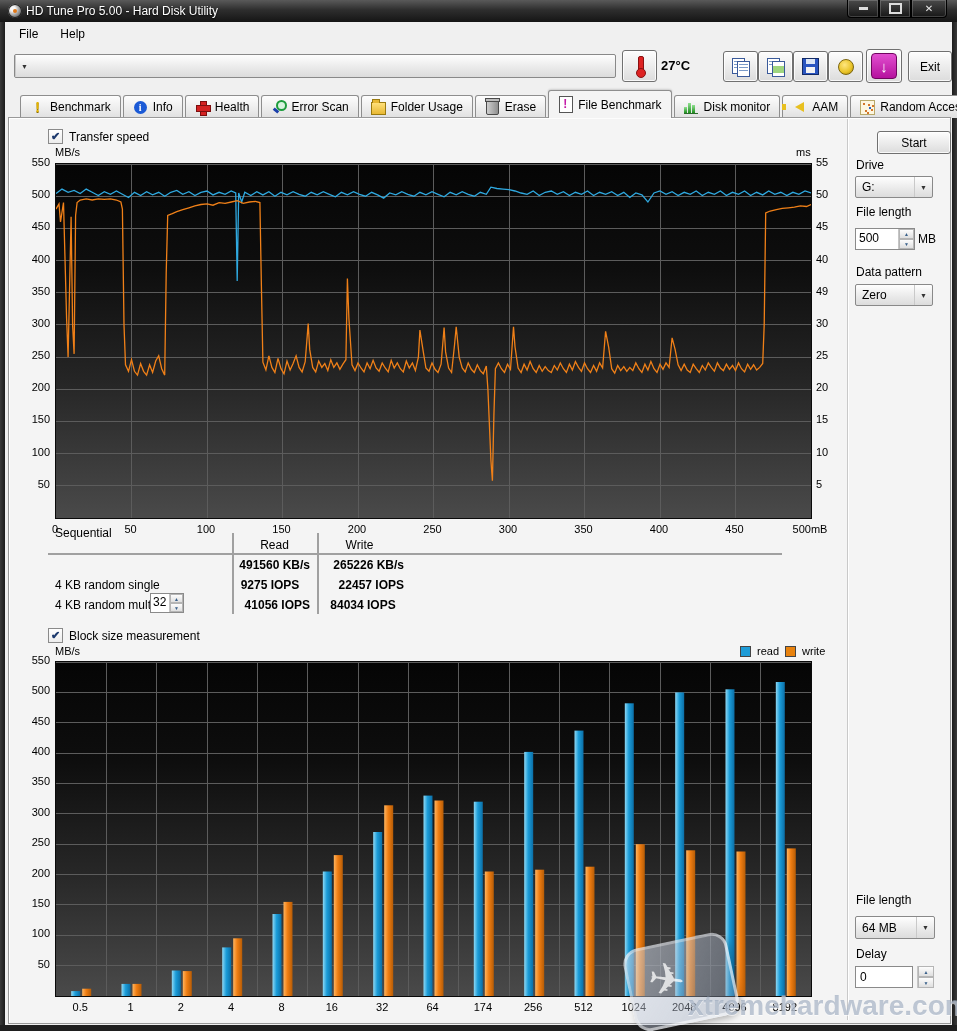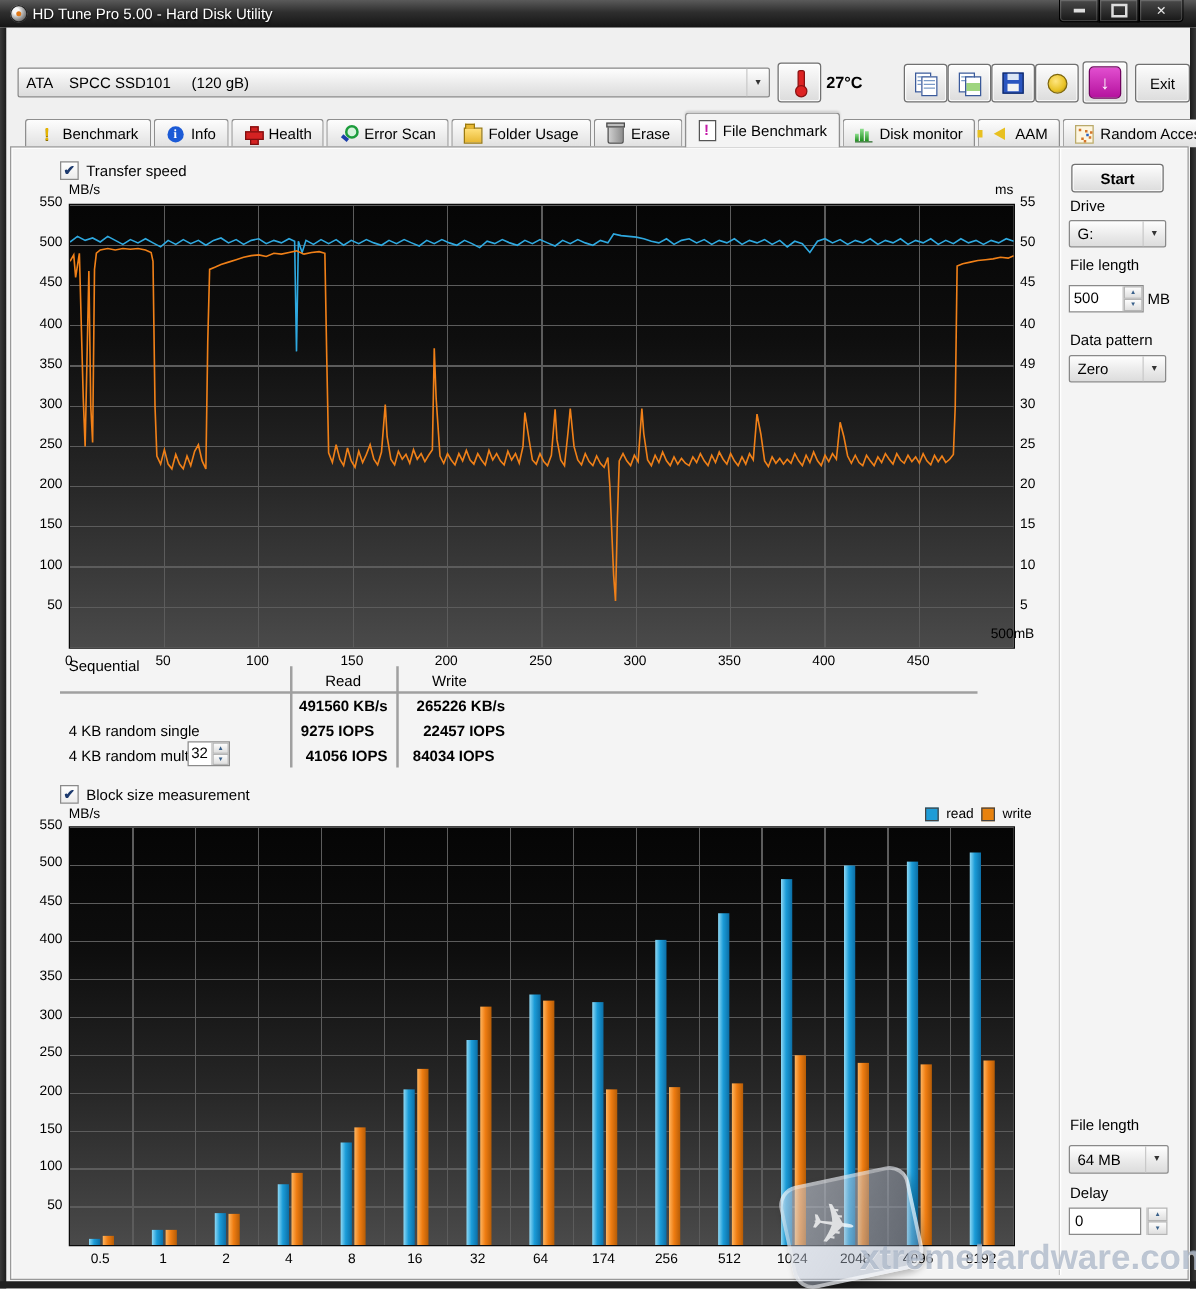--- a/index.html
+++ b/index.html
@@ -125,23 +125,26 @@
         <span class="glyph-max"></span>
       </div>
     <div class="winbtn">
         <span>✕</span>
       </div>
   </div>
   <div class="abs frame-left"></div>
   <div class="abs frame-right"></div>
   <div class="abs frame-bottom"></div>
 
+  <div class="abs menubar">
+    <span class="menu-item">File</span>
+    <span class="menu-item">Help</span>
+  </div>
 
   <div class="abs combo" style="left:14px;top:54px;width:600px;">
-    <span class="val">ATA    SPCC SSD101     (120 gB)</span>
     <span class="dd">▼</span>
   </div>
   <div class="abs btn toolbtn" style="left:622px;top:50px;height:30px;">
     <span class="thermo">
         <span class="stem"></span>
         <span class="bulb"></span>
       </span>
   </div>
   <div class="abs temp-label" style="left:661px;top:58px;">27°C</div>
   <div class="abs btn toolbtn" style="left:723px;top:51px;">
@@ -280,21 +283,21 @@
           <line x1="0" y1="225.27272727272728" x2="755" y2="225.27272727272728" stroke="#5c5c5c" stroke-width="1"></line>
           <line x1="0" y1="257.45454545454544" x2="755" y2="257.45454545454544" stroke="#5c5c5c" stroke-width="1"></line>
           <line x1="0" y1="289.6363636363636" x2="755" y2="289.6363636363636" stroke="#5c5c5c" stroke-width="1"></line>
           <line x1="0" y1="321.8181818181818" x2="755" y2="321.8181818181818" stroke="#5c5c5c" stroke-width="1"></line>
         </g>
         <polyline points="0.0,29.6 6.0,25.1 12.1,28.3 18.1,26.4 24.2,29.6 30.2,25.1 36.2,28.3 42.3,31.5 48.3,27.7 54.4,30.3 60.4,27.0 66.4,30.3 72.5,33.5 78.5,28.3 84.6,31.5 90.6,27.7 96.6,30.9 102.7,28.3 108.7,32.2 114.8,28.3 120.8,26.4 126.8,30.3 132.9,27.7 138.9,31.5 145.0,28.3 151.0,27.0 157.0,30.9 163.1,28.3 169.1,30.3 175.2,27.0 179.7,29.0 181.2,117.1 182.7,29.0 185.7,38.0 188.8,28.3 194.8,31.5 200.8,27.7 206.9,30.9 212.9,27.7 218.9,32.2 225.0,28.3 231.0,30.9 237.1,27.7 243.1,30.3 249.2,32.2 255.2,28.3 261.2,30.9 267.3,27.7 273.3,30.3 279.4,32.8 285.4,28.3 291.4,30.9 297.5,27.7 303.5,30.3 309.5,32.2 315.6,28.3 321.6,30.9 327.7,34.1 333.7,29.0 339.8,30.9 345.8,27.7 351.8,30.3 357.9,32.2 363.9,28.3 369.9,30.9 376.0,27.7 382.0,30.3 388.1,32.8 394.1,28.3 400.2,30.9 406.2,27.7 412.2,30.3 418.3,32.2 424.3,28.3 430.3,30.3 434.9,23.2 440.9,24.5 447.0,25.1 453.0,25.7 459.0,27.0 465.1,29.0 471.1,30.3 477.2,27.0 483.2,31.5 489.2,28.3 495.3,27.0 501.3,30.3 507.4,27.7 513.4,31.5 519.4,28.3 525.5,30.3 531.5,27.0 537.6,31.5 543.6,28.3 549.6,30.3 555.7,27.7 561.7,31.5 567.8,28.3 573.8,33.5 579.8,29.0 585.9,30.9 591.9,38.0 598.0,29.0 604.0,27.0 610.0,30.3 616.1,27.7 622.1,31.5 628.2,28.3 634.2,30.3 640.2,27.0 646.3,31.5 652.3,28.3 658.4,30.3 664.4,27.0 670.4,31.5 676.5,28.3 682.5,30.3 688.6,27.0 694.6,31.5 700.6,28.3 706.7,30.9 712.7,27.0 718.8,30.3 724.8,28.3 730.8,31.5 736.9,28.3 742.9,30.3 749.0,27.0 755.0,29.0" fill="none" stroke="#2fa9e0" stroke-width="1.3"></polyline>
         <polyline points="0.0,45.1 3.0,39.9 4.5,57.9 7.5,38.6 10.6,154.5 12.1,193.1 15.1,52.8 16.6,160.9 18.1,189.9 19.6,51.5 21.1,38.6 24.2,36.0 30.2,34.8 36.2,36.0 42.3,34.8 48.3,35.4 54.4,34.8 60.4,36.0 64.9,38.0 66.4,45.1 68.0,160.9 69.5,200.8 72.5,207.3 75.5,195.7 78.5,207.3 81.5,211.1 84.6,199.5 87.6,207.3 90.6,211.1 93.6,200.8 96.6,208.5 99.7,197.0 102.7,191.8 105.7,204.7 108.7,211.1 110.2,109.4 111.7,51.5 116.3,49.6 120.8,47.6 126.8,45.7 132.9,43.8 138.9,41.8 145.0,40.5 151.0,39.9 157.0,41.2 163.1,38.6 169.1,39.3 175.2,38.0 181.2,36.7 187.2,39.3 193.3,38.0 199.3,37.3 203.9,38.6 205.4,122.3 206.9,198.2 209.9,206.0 212.9,191.8 215.9,203.4 218.9,208.5 222.0,194.4 225.0,204.7 228.0,209.8 231.0,197.0 234.1,206.0 237.1,199.5 240.1,191.8 243.1,203.4 246.1,207.9 249.2,197.6 252.2,159.6 253.7,185.4 256.7,203.4 259.7,207.9 262.7,197.0 265.8,203.4 268.8,199.5 271.8,206.6 274.8,195.7 277.8,203.4 280.9,198.9 283.9,205.3 286.9,200.2 289.9,195.7 291.4,114.6 292.9,154.5 296.0,200.8 299.0,206.6 302.0,198.9 305.0,204.0 308.0,207.9 311.1,198.9 314.1,204.7 317.1,196.3 320.1,204.0 323.1,207.3 326.2,198.9 329.2,204.0 332.2,207.9 335.2,196.3 338.2,204.0 341.3,198.9 344.3,204.7 347.3,207.9 350.3,197.0 353.3,204.0 356.4,198.9 359.4,206.6 362.4,193.1 363.9,166.1 366.9,185.4 369.9,204.0 373.0,207.3 376.0,198.9 379.0,205.3 382.0,208.5 385.1,200.2 388.1,163.5 389.6,187.9 392.6,204.0 395.6,208.5 398.6,180.2 400.2,162.8 403.2,193.1 406.2,204.0 409.2,207.9 412.2,198.9 415.3,205.3 418.3,208.5 421.3,200.8 424.3,206.6 427.3,209.8 430.3,202.1 431.9,225.3 434.9,296.1 436.4,316.7 437.9,251.0 439.4,204.7 442.4,198.9 445.4,204.7 448.5,208.5 451.5,200.2 454.5,205.3 457.5,162.8 459.0,182.8 462.1,204.0 465.1,208.5 468.1,200.2 471.1,206.0 474.1,197.6 477.2,204.7 480.2,208.5 483.2,201.5 486.2,207.3 489.2,202.7 492.3,206.6 495.3,208.5 498.3,201.5 501.3,206.0 504.3,198.9 507.4,204.7 510.4,208.5 513.4,200.2 516.4,206.0 519.4,197.6 522.5,203.4 525.5,207.3 528.5,198.9 531.5,204.7 534.5,208.5 537.6,201.5 540.6,207.3 543.6,198.9 546.6,204.0 549.6,167.3 552.7,183.4 555.7,204.7 558.7,209.2 561.7,201.5 564.7,206.6 567.8,202.7 570.8,207.3 573.8,203.4 576.8,206.6 579.8,198.9 582.9,204.7 585.9,208.5 588.9,200.2 591.9,206.0 594.9,197.6 598.0,204.7 601.0,208.5 604.0,200.2 607.0,205.3 610.0,198.9 613.1,203.4 616.1,173.8 619.1,185.4 622.1,200.8 625.1,206.6 628.2,200.2 631.2,206.0 634.2,208.5 637.2,200.2 640.2,204.7 643.3,208.5 646.3,201.5 649.3,206.0 652.3,198.9 655.3,203.4 658.4,207.3 661.4,198.9 664.4,204.0 667.4,206.6 670.4,200.2 673.5,205.3 676.5,201.5 679.5,206.6 682.5,198.9 685.5,204.7 688.6,207.9 691.6,200.2 694.6,205.3 697.6,200.8 700.6,206.0 703.7,203.4 706.7,199.5 708.2,160.9 709.7,48.9 714.2,47.0 720.3,45.7 726.3,44.4 732.4,43.8 738.4,43.1 744.4,41.8 750.5,42.5 755.0,40.5" fill="none" stroke="#f08018" stroke-width="1.3"></polyline>
       </svg>
     </div>
 
-  <div class="abs btn start-btn" style="left:857px;top:131px;font-weight:bold;">
+  <div class="abs btn start-btn" style="left:877px;top:131px;">
     <span>Start</span>
   </div>
   <div class="ctl-label" style="left:856px;top:158px;">Drive</div>
   <div class="abs combo" style="left:855px;top:176px;width:76px;height:20px;">
     <span class="val">G:</span>
     <span class="dd">▼</span>
   </div>
   <div class="ctl-label" style="left:856px;top:205px;">File length</div>
   <div class="spinbox" style="left:855px;top:228px;width:58px;">
     <span class="sval">500</span>
@@ -459,21 +462,21 @@
     <span class="tick" style="left: 55px; top: 523px; transform: translateX(-50%);">0</span>
     <span class="tick" style="left: 130.5px; top: 523px; transform: translateX(-50%);">50</span>
     <span class="tick" style="left: 206px; top: 523px; transform: translateX(-50%);">100</span>
     <span class="tick" style="left: 281.5px; top: 523px; transform: translateX(-50%);">150</span>
     <span class="tick" style="left: 357px; top: 523px; transform: translateX(-50%);">200</span>
     <span class="tick" style="left: 432.5px; top: 523px; transform: translateX(-50%);">250</span>
     <span class="tick" style="left: 508px; top: 523px; transform: translateX(-50%);">300</span>
     <span class="tick" style="left: 583.5px; top: 523px; transform: translateX(-50%);">350</span>
     <span class="tick" style="left: 659px; top: 523px; transform: translateX(-50%);">400</span>
     <span class="tick" style="left: 734.5px; top: 523px; transform: translateX(-50%);">450</span>
-    <span class="tick" style="left: 810px; top: 501px; transform: translateX(-50%);">500mB</span>
+    <span class="tick" style="left: 810px; top: 523px; transform: translateX(-50%);">500mB</span>
     <span class="tick" style="left: 20px; top: 654px; width: 30px; text-align: right;">550</span>
     <span class="tick" style="left: 20px; top: 684.364px; width: 30px; text-align: right;">500</span>
     <span class="tick" style="left: 20px; top: 714.727px; width: 30px; text-align: right;">450</span>
     <span class="tick" style="left: 20px; top: 745.091px; width: 30px; text-align: right;">400</span>
     <span class="tick" style="left: 20px; top: 775.455px; width: 30px; text-align: right;">350</span>
     <span class="tick" style="left: 20px; top: 805.818px; width: 30px; text-align: right;">300</span>
     <span class="tick" style="left: 20px; top: 836.182px; width: 30px; text-align: right;">250</span>
     <span class="tick" style="left: 20px; top: 866.545px; width: 30px; text-align: right;">200</span>
     <span class="tick" style="left: 20px; top: 896.909px; width: 30px; text-align: right;">150</span>
     <span class="tick" style="left: 20px; top: 927.273px; width: 30px; text-align: right;">100</span>

